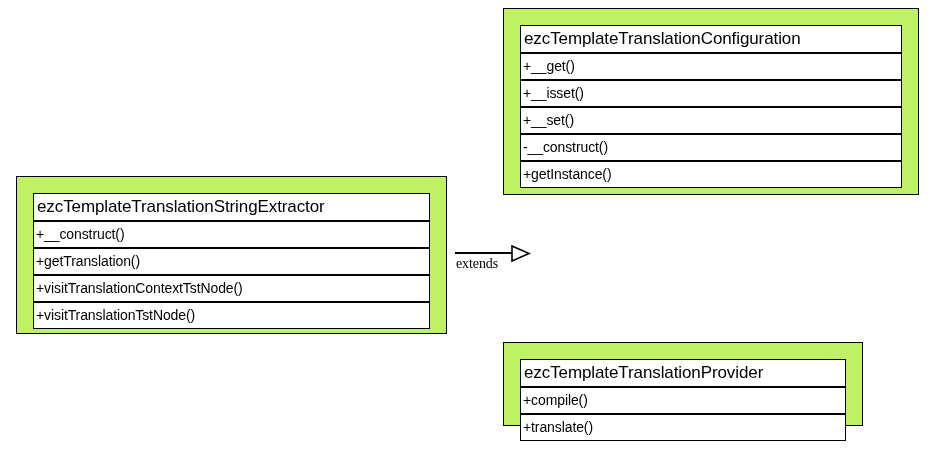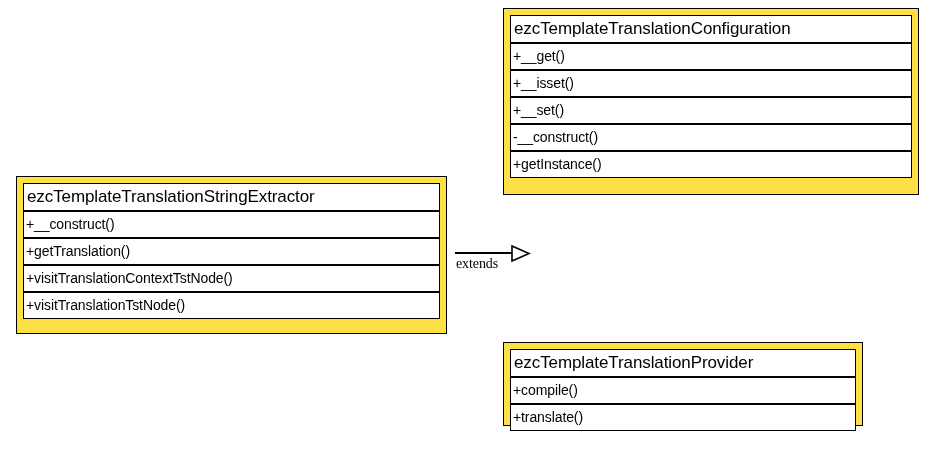--- a/index.html
+++ b/index.html
@@ -24,22 +24,22 @@
     top: 0;
     width: 933px;
     height: 453px;
   }
 
   
   .uml-class {
     position: absolute;
     box-sizing: border-box;
     border: 1px solid #000000;
-    background: #fde047;
-    padding: 6px;
+    background: #bef264;
+    padding: 16px;
   }
   .uml-class .cell {
     box-sizing: border-box;
     border: 1px solid #000000;
     background: #ffffff;
     position: relative;
     overflow: hidden;
     white-space: nowrap;
   }
   .uml-class .cell + .cell {

